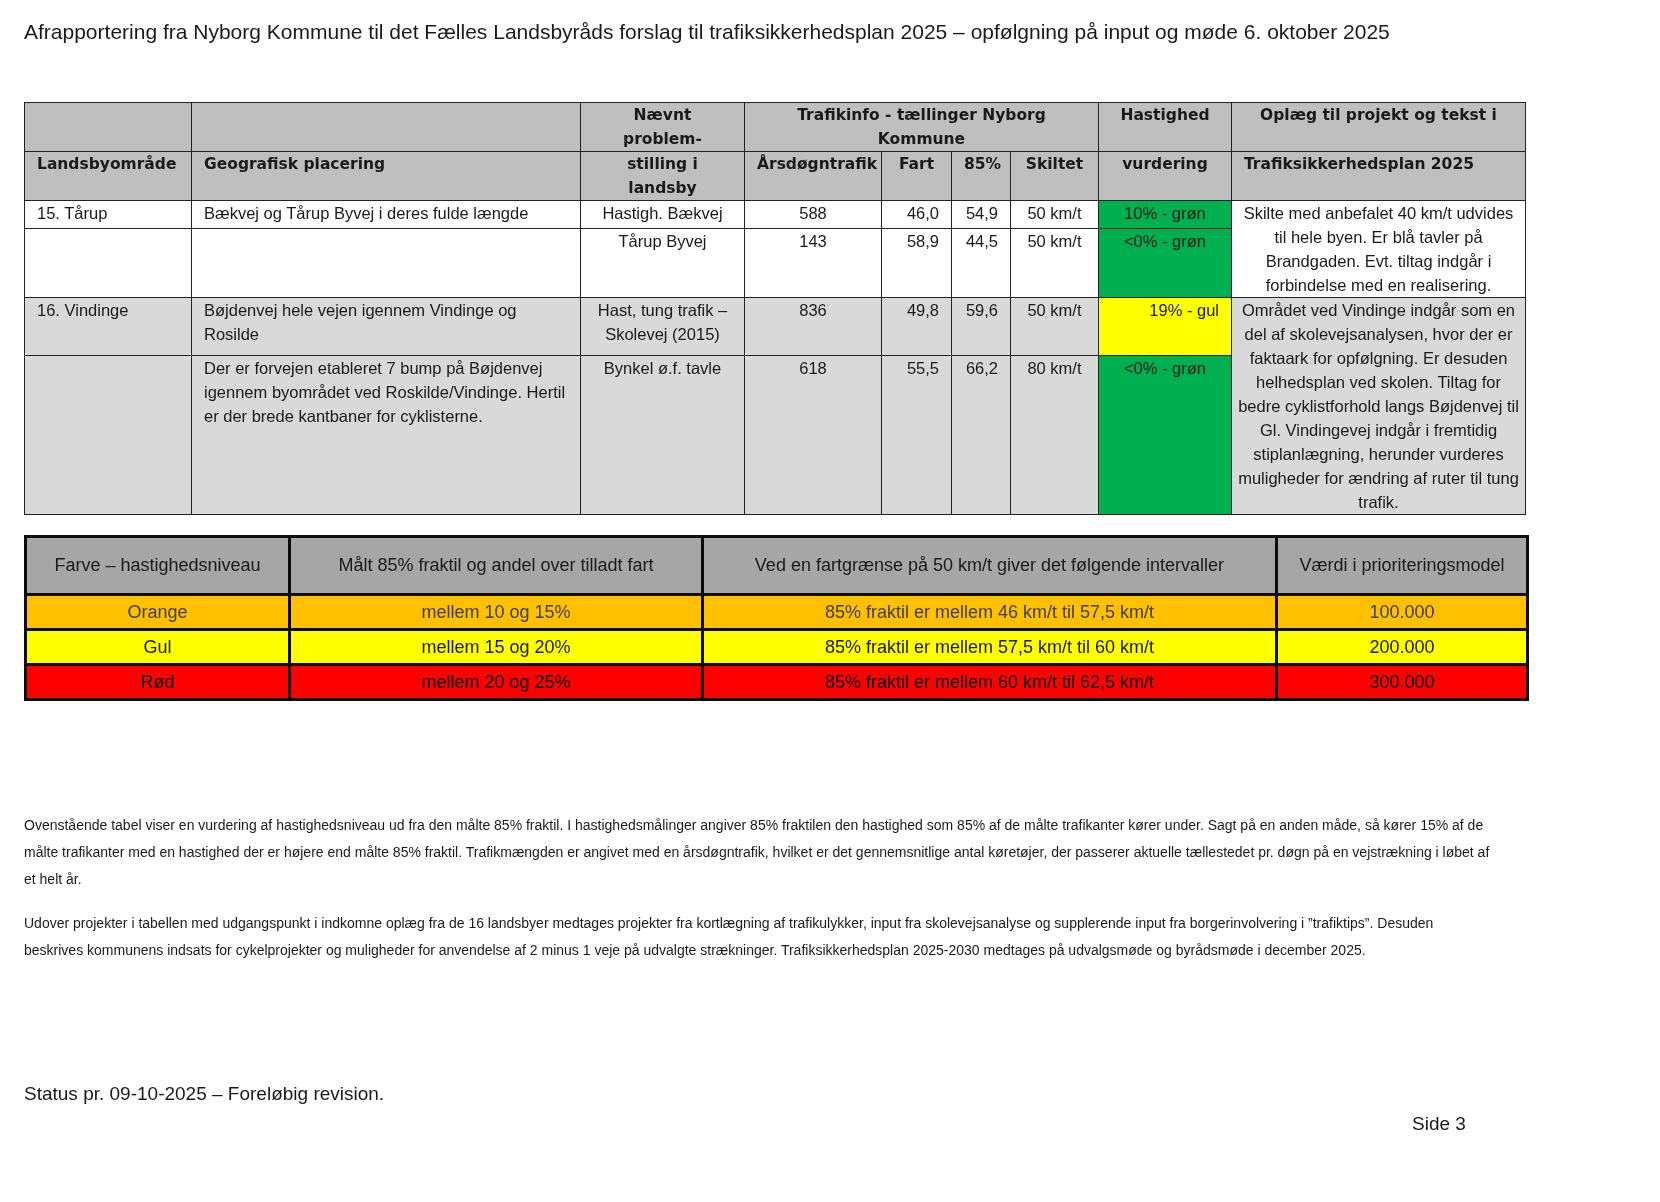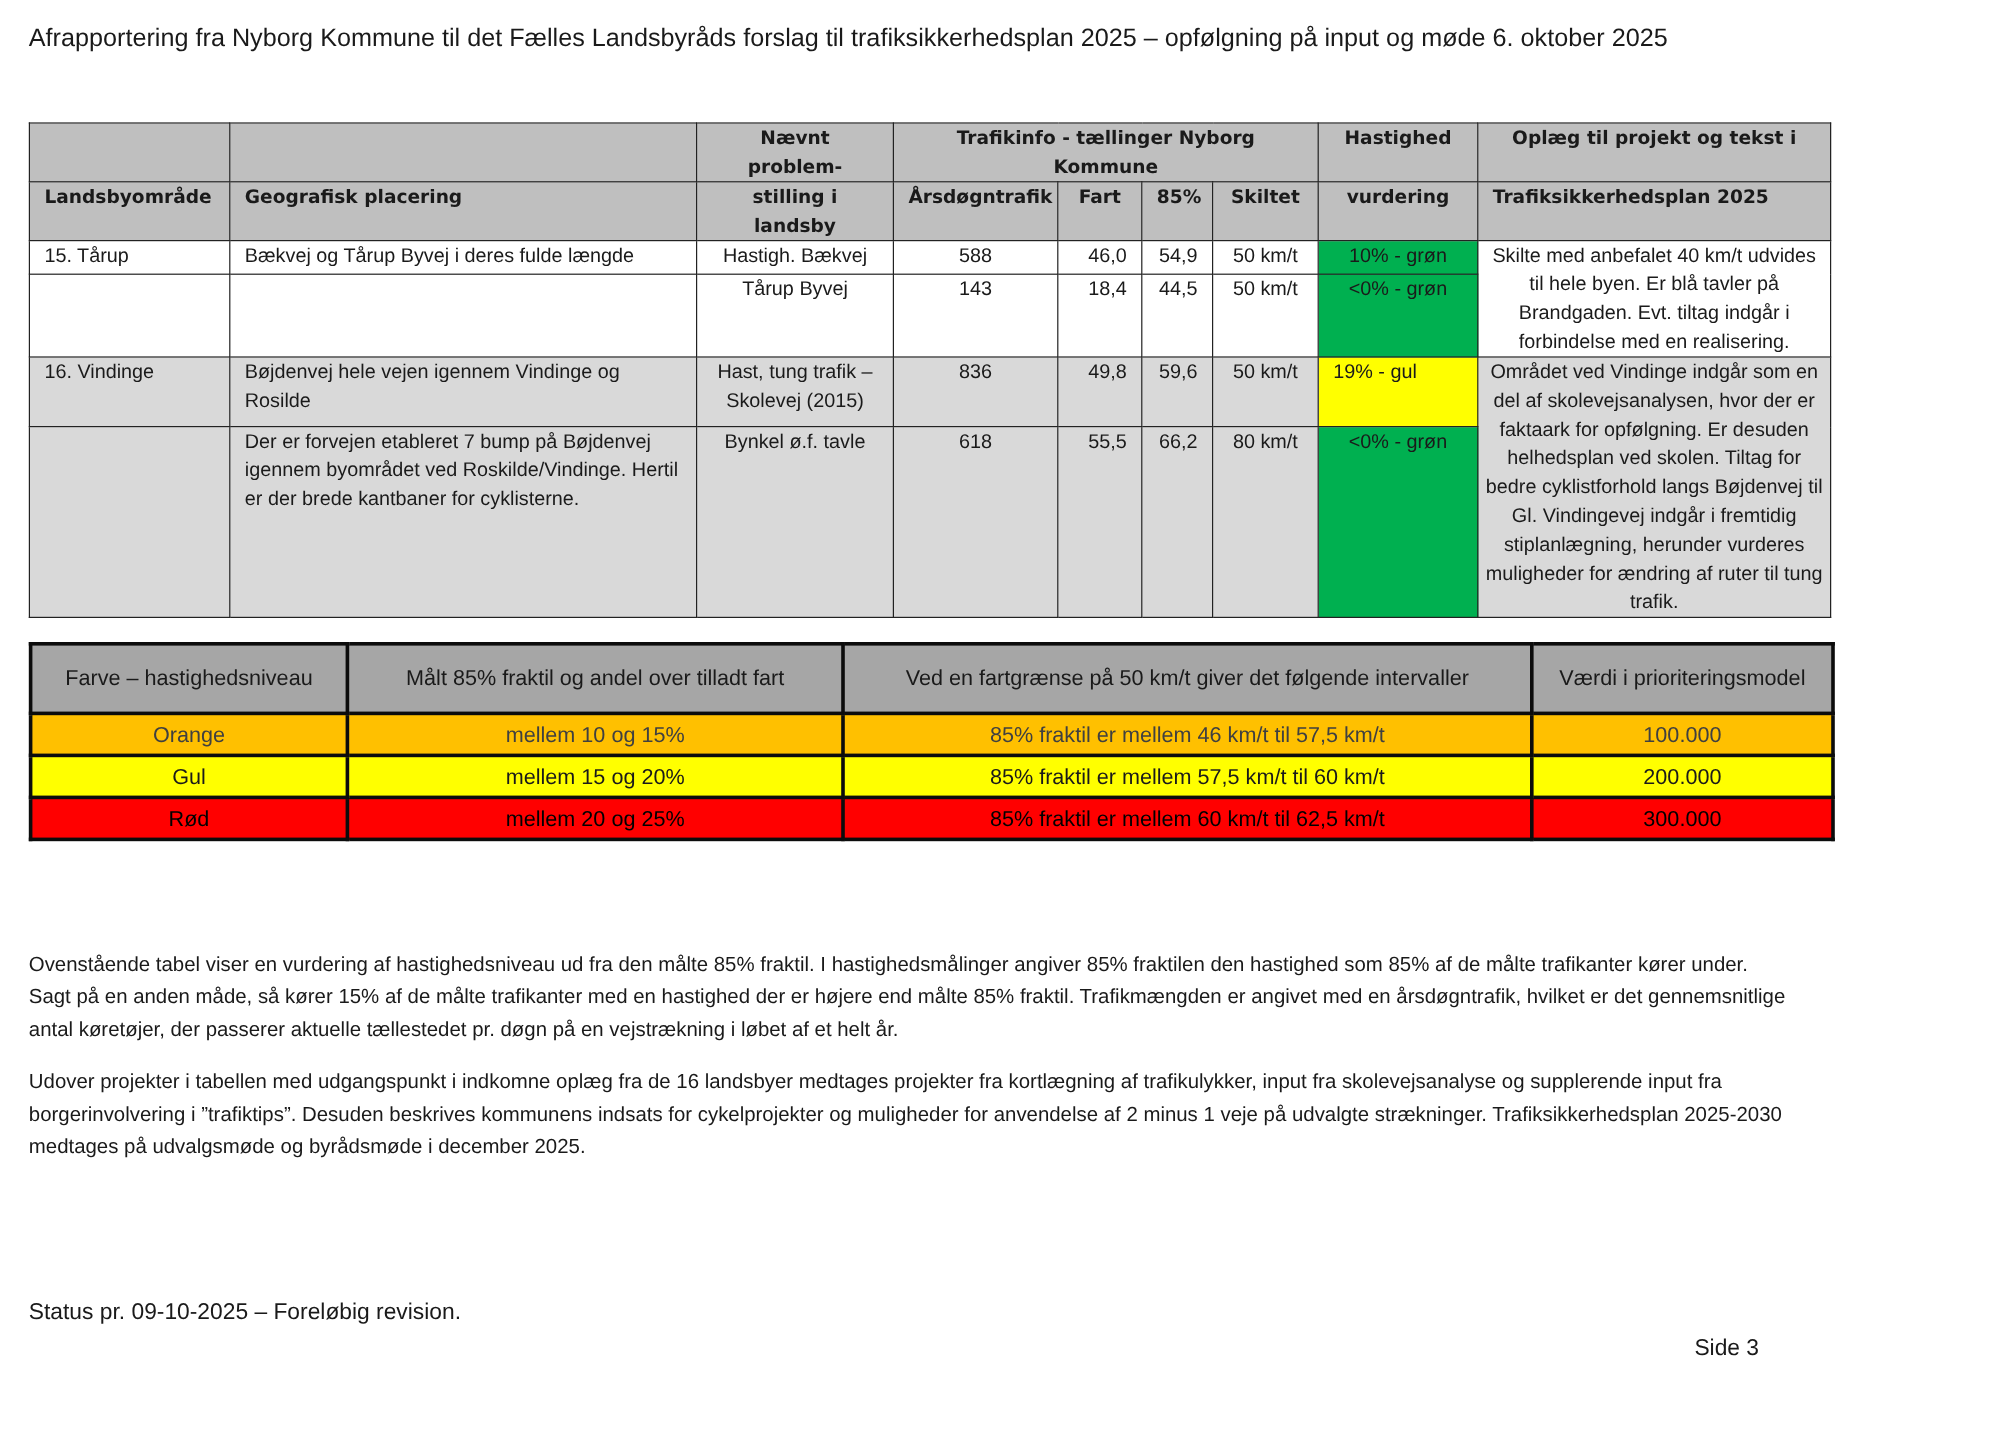--- a/index.html
+++ b/index.html
@@ -12,31 +12,31 @@
              font-size:16.5px; table-layout:fixed; width:1501px; }
   table.t1 td, table.t1 th { border:1px solid #222; padding:0 12px; vertical-align:top; line-height:24px; }
   table.t1 th { background:#bfbfbf; font-weight:bold; font-family:"DejaVu Sans", sans-serif; font-size:15.5px; }
   table.t1 th.l { text-align:left; }
   table.t1 th.c { text-align:center; }
   table.t1 td.c { text-align:center; }
   table.t1 td.r { text-align:right; }
   table.t1 tr.white td { background:#ffffff; }
   table.t1 tr.grey td { background:#d9d9d9; }
   table.t1 td.green { background:#00b050 !important; text-align:center; }
-  table.t1 td.yellow { background:#ffff00 !important; text-align:left;margin-left:16px; }
+  table.t1 td.yellow { background:#ffff00 !important; text-align:right;margin-left:16px; }
   table.t1 td.project { text-align:center; padding:0 6px; }
 
   
   table.t2 { position:absolute; left:24px; top:535px; border-collapse:collapse;
              width:1502px; table-layout:fixed; font-size:18px; }
   table.t2 td, table.t2 th { border:3px solid #0c0c0c; text-align:center; padding:0; }
   table.t2 th { background:#a6a6a6; font-weight:normal; height:55px; color:#1a1a1a; }
   table.t2 td { height:32px; }
 
-  .para { position:absolute; left:24px; width:1470px; font-size:17px; line-height:27px; color:#1a1a1a; }
+  .para { position:absolute; left:24px; width:1470px; font-size:14px; line-height:27px; color:#1a1a1a;margin-top:22px; }
   .footer-left { position:absolute; left:24px; top:1083px; font-size:19px; }
   .footer-right { position:absolute; left:1412px; top:1113px; font-size:19px; }
 </style>
 </head>
 <body>
 
 <div class="title">Afrapportering fra Nyborg Kommune til det Fælles Landsbyråds forslag til trafiksikkerhedsplan 2025 – opfølgning på input og møde 6. oktober 2025</div>
 
 <table class="t1">
   <colgroup>
@@ -82,21 +82,21 @@
       <td class="r">54,9</td>
       <td class="c">50 km/t</td>
       <td class="green">10% - grøn</td>
       <td class="project" rowspan="2">Skilte med anbefalet 40 km/t udvides til hele byen. Er blå tavler på Brandgaden. Evt. tiltag indgår i forbindelse med en realisering.</td>
     </tr>
     <tr class="white">
       <td></td>
       <td></td>
       <td class="c" style="height:68px">Tårup Byvej</td>
       <td class="c">143</td>
-      <td class="r">18,4</td>
+      <td class="r">58,9</td>
       <td class="r">44,5</td>
       <td class="c">50 km/t</td>
       <td class="green">&lt;0% - grøn</td>
     </tr>
 
     <tr class="grey">
       <td>16. Vindinge</td>
       <td>Bøjdenvej hele vejen igennem Vindinge og Rosilde</td>
       <td class="c">Hast, tung trafik – Skolevej (2015)</td>
       <td class="c">836</td>

